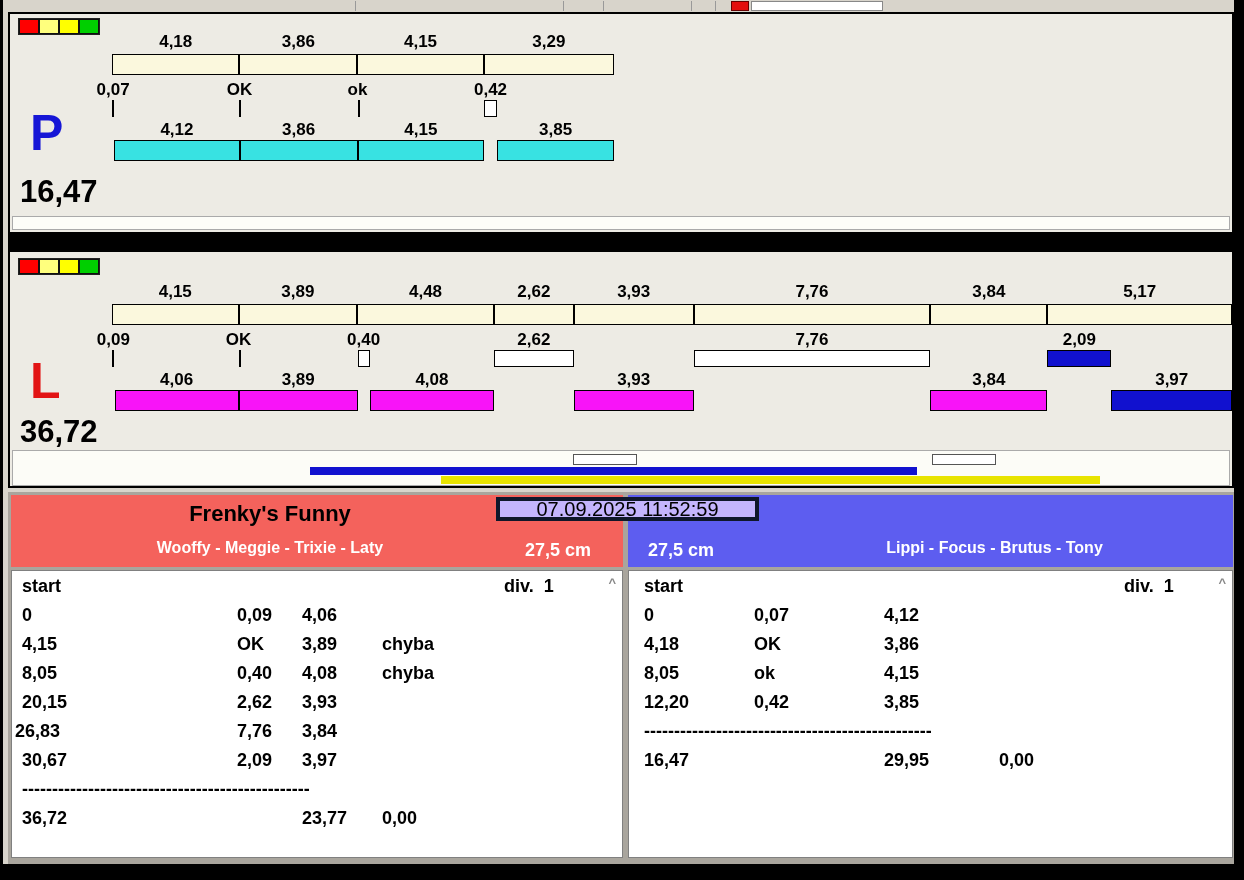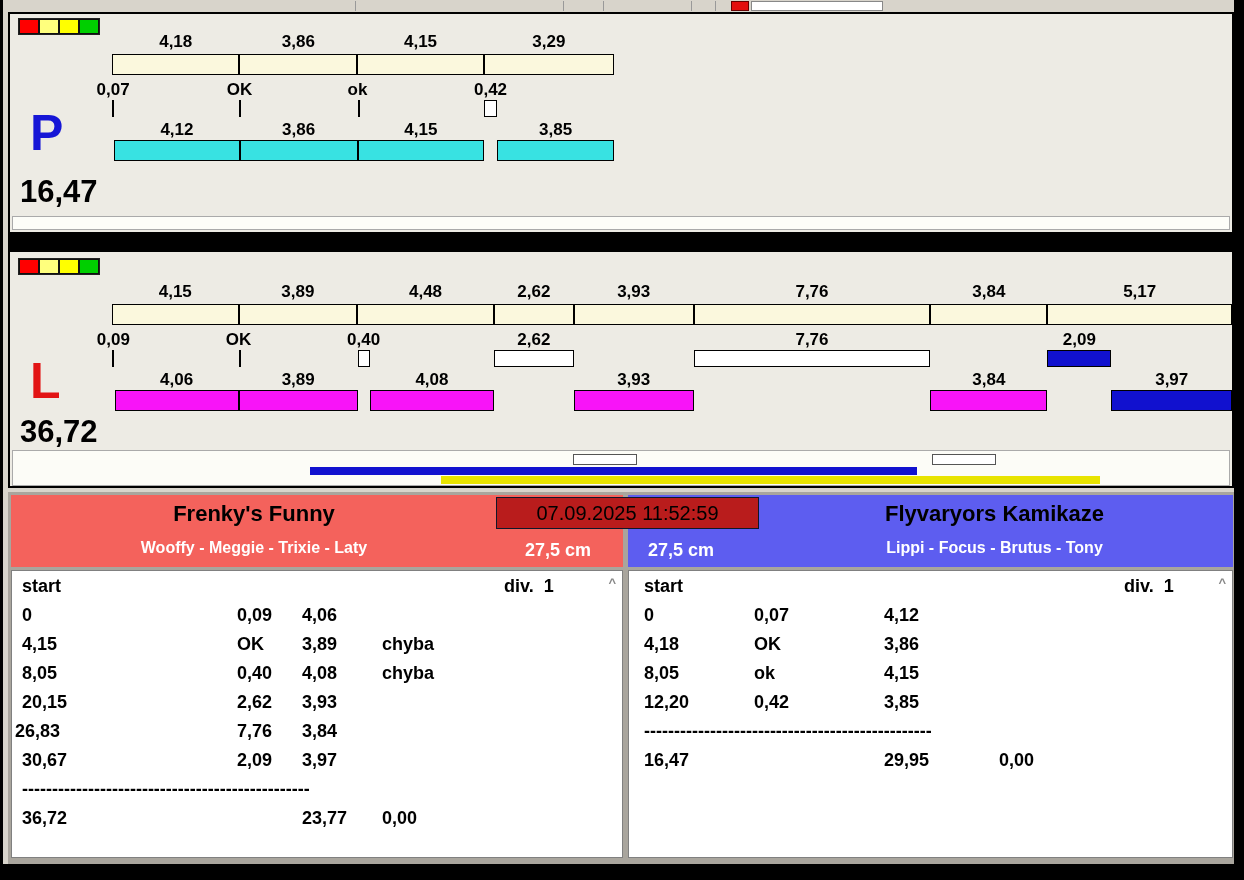--- a/index.html
+++ b/index.html
@@ -34,24 +34,24 @@
   .pbox { position:absolute; top:3px; height:11px; background:#fff; border:1px solid #555; }
   .pbar { position:absolute; height:8px; }
 
   
   .bottom { position:absolute; left:8px; top:492px; width:1228px; height:372px; background:#a9a59d; }
   .hdr { position:absolute; top:3px; height:72px; }
   .hdr-left  { left:3px;   width:612px; }
   .hdr-right { left:620px; width:605px; }
   .hdr-title { position:absolute; top:6px;  font-size:22px; text-align:center; color:#000; }
   .hdr-sub   { position:absolute; top:44px; font-size:16px; text-align:center; color:#fff; }
-  .t-left  { left:0;     width:486px; }
+  .t-left  { left:16px;     width:486px; }
   .t-right { left:128px; width:477px; }
-  .timestamp { position:absolute; left:488px; top:5px; width:263px; height:32px; background:#b91c1c;
-               border:1px solid #0f172a; font-weight:normal; font-size:20px;
+  .timestamp { position:absolute; left:488px; top:5px; width:263px; height:24px; background:#c4b5fd;
+               border:4px solid #0f172a; font-weight:normal; font-size:20px;
                display:flex; align-items:center; justify-content:center; z-index:5; }
   .jump { position:absolute; top:48px; color:#fff; font-size:18px; z-index:6; }
   .jump-left  { left:517px; }
   .jump-right { left:640px; }
   .tbox { position:absolute; top:78px; height:288px; background:#fff; border:1px solid #808080; padding-top:5px; overflow:hidden; }
   .tb-left  { left:3px;   width:612px; }
   .tb-right { left:620px; width:605px; }
   .trow { position:relative; height:29px; }
   .tcell { position:absolute; font-size:18px; white-space:pre; }
   .caret { position:absolute; top:4px; right:6px; color:#888; font-size:13px; z-index:3; }
@@ -176,21 +176,20 @@
   </section>
 
   <section class="bottom">
 
     <div class="hdr hdr-left" style="background: rgb(244, 98, 92);">
       <div class="hdr-title t-left">Frenky's Funny</div>
       <div class="hdr-sub t-left">Wooffy - Meggie - Trixie - Laty</div>
     </div>
 
     <div class="hdr hdr-right" style="background: rgb(93, 93, 240);">
-      <div class="hdr-title t-right">Flyvaryors Kamikaze</div>
       <div class="hdr-sub t-right">Lippi - Focus - Brutus - Tony</div>
     </div>
 
     <div class="timestamp">07.09.2025 11:52:59</div>
     <div class="jump jump-left">27,5 cm</div>
     <div class="jump jump-right">27,5 cm</div>
 
     <div class="tbox tb-left">
       <span class="caret">^</span>
     <div class="trow hdr-row">

